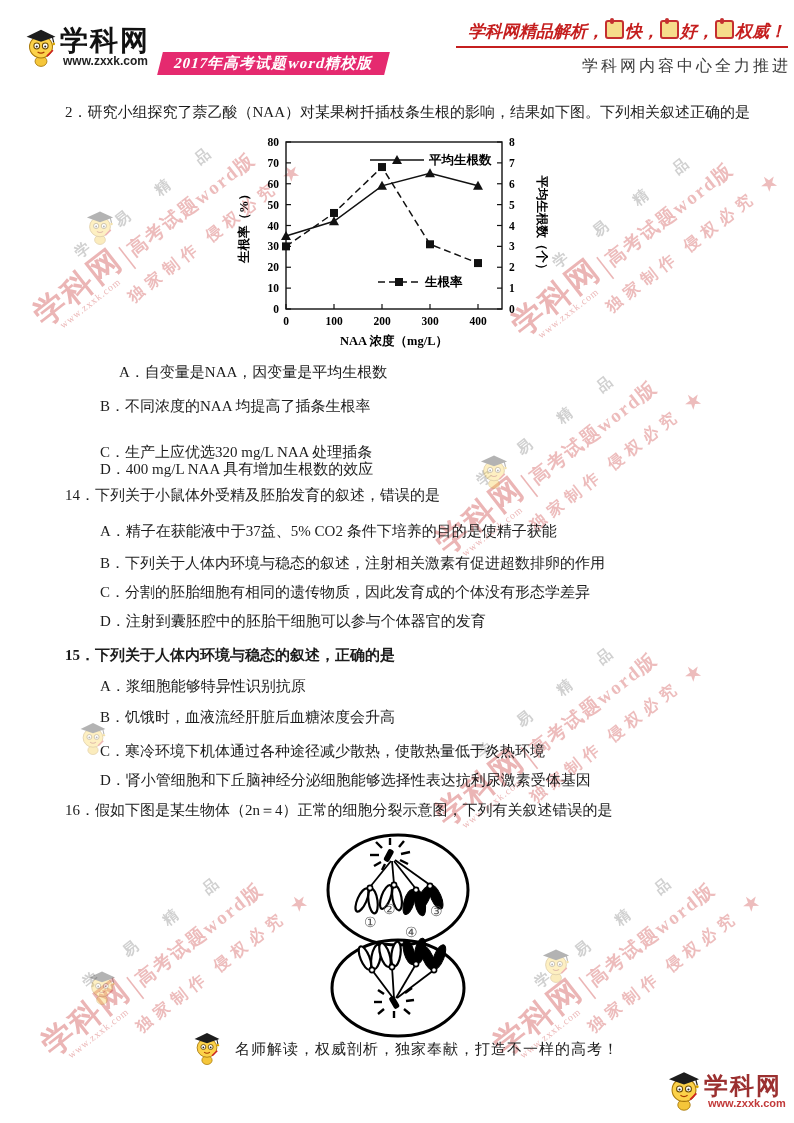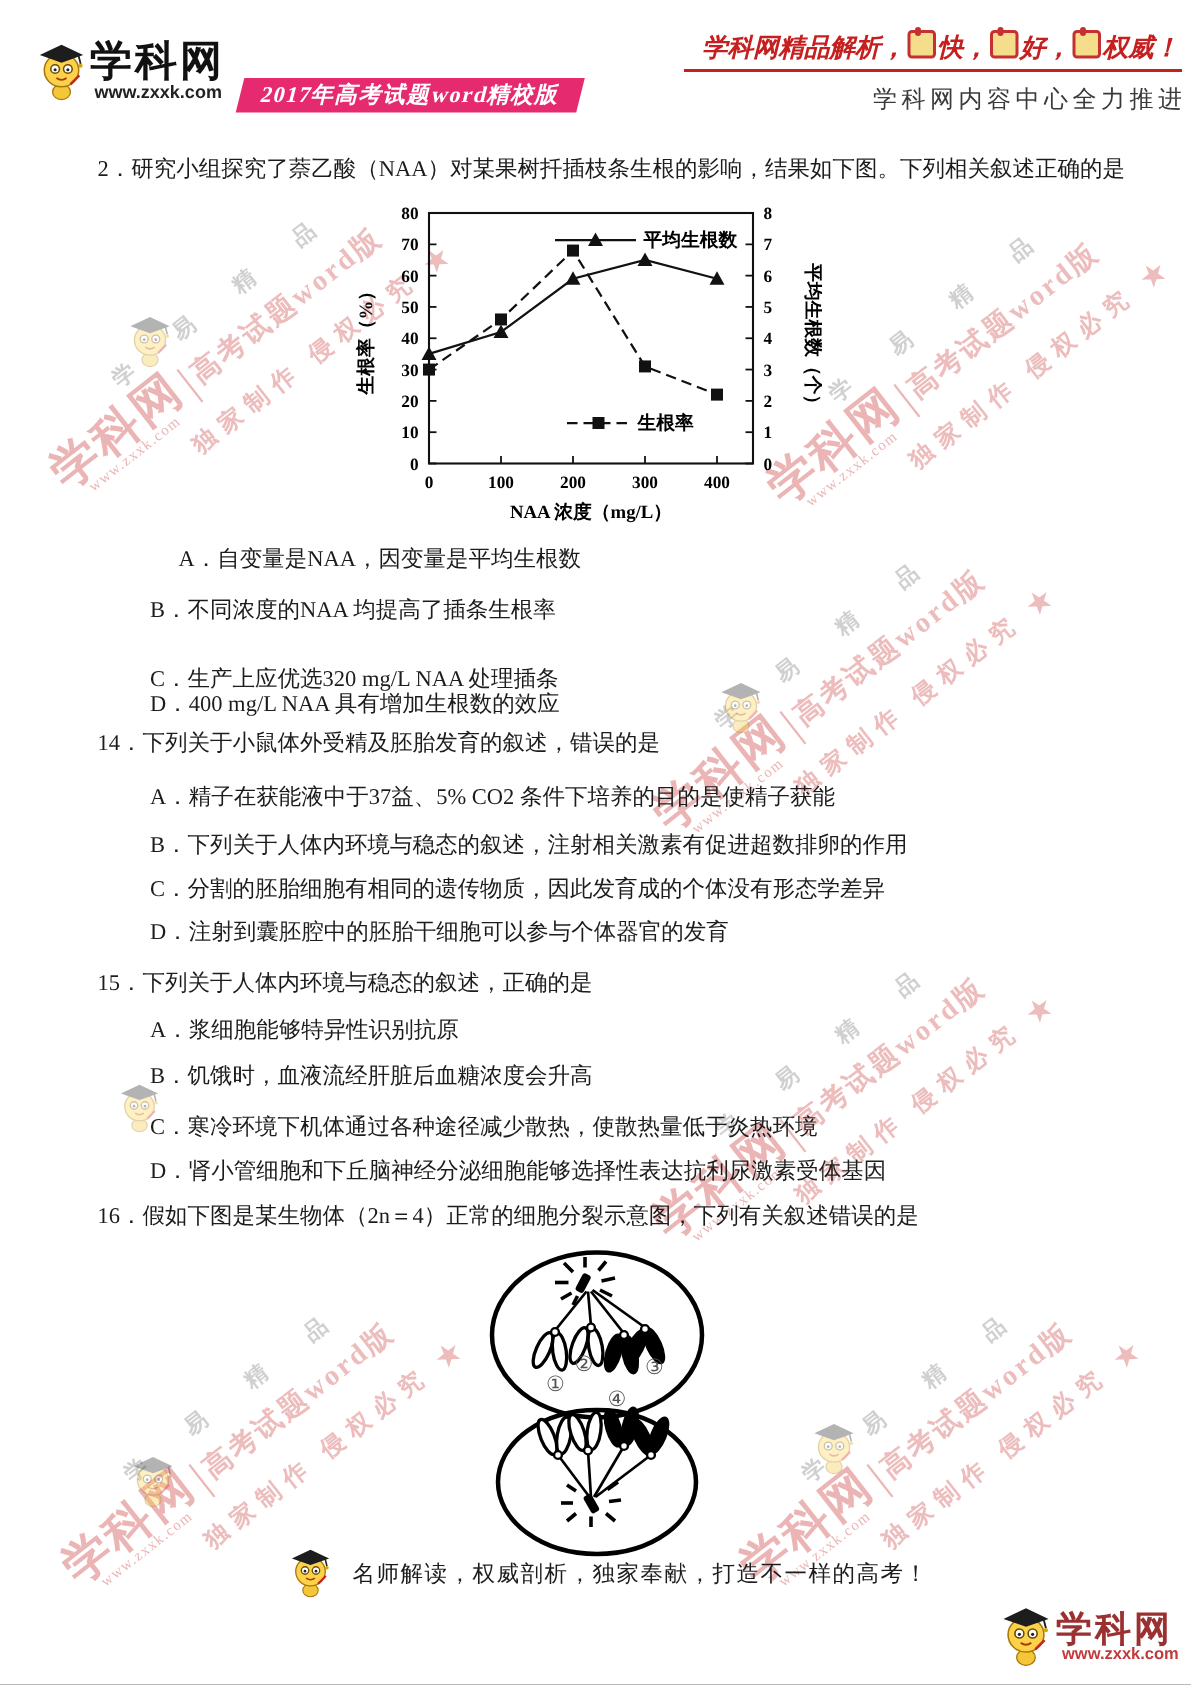--- a/index.html
+++ b/index.html
@@ -201,21 +201,21 @@
   <div class="abs z1 opt" style="left:100px;top:397px;text-align:center;">B．不同浓度的NAA 均提高了插条生根率</div>
   <div class="abs z1 opt" style="left:100px;top:431px;margin-top:12px;">C．生产上应优选320 mg/L NAA 处理插条</div>
   <div class="abs z1 opt" style="left:100px;top:460px;">D．400 mg/L NAA 具有增加生根数的效应</div>
 
   <div class="abs z1 stem" style="left:65px;top:486px;"><span>14．</span><span>下列关于小鼠体外受精及胚胎发育的叙述，错误的是</span></div>
   <div class="abs z1 opt" style="left:100px;top:522px;">A．精子在获能液中于37益、5% CO2 条件下培养的目的是使精子获能</div>
   <div class="abs z1 opt" style="left:100px;top:554px;">B．下列关于人体内环境与稳态的叙述，注射相关激素有促进超数排卵的作用</div>
   <div class="abs z1 opt" style="left:100px;top:583px;">C．分割的胚胎细胞有相同的遗传物质，因此发育成的个体没有形态学差异</div>
   <div class="abs z1 opt" style="left:100px;top:612px;">D．注射到囊胚腔中的胚胎干细胞可以参与个体器官的发育</div>
 
-  <div class="abs z1 stem" style="left:65px;top:646px;"><span>15．</span><span>下列关于人体内环境与稳态的叙述，正确的是</span></div>
+  <div class="abs z1 stem" style="left:65px;top:646px;font-weight:bold;"><span>15．</span><span>下列关于人体内环境与稳态的叙述，正确的是</span></div>
   <div class="abs z1 opt" style="left:100px;top:677px;">A．浆细胞能够特异性识别抗原</div>
   <div class="abs z1 opt" style="left:100px;top:708px;">B．饥饿时，血液流经肝脏后血糖浓度会升高</div>
   <div class="abs z1 opt" style="left:100px;top:742px;">C．寒冷环境下机体通过各种途径减少散热，使散热量低于炎热环境</div>
   <div class="abs z1 opt" style="left:100px;top:771px;">D．肾小管细胞和下丘脑神经分泌细胞能够选择性表达抗利尿激素受体基因</div>
 
   <div class="abs z1 stem" style="left:65px;top:801px;"><span>16．</span><span>假如下图是某生物体（2n＝4）正常的细胞分裂示意图，下列有关叙述错误的是</span></div>
 
   <svg class="abs z1" style="left:320px;top:830px;" width="160" height="210" viewBox="0 0 160 210">
 
     <ellipse cx="78" cy="60" rx="70" ry="55" fill="#fff"></ellipse>

